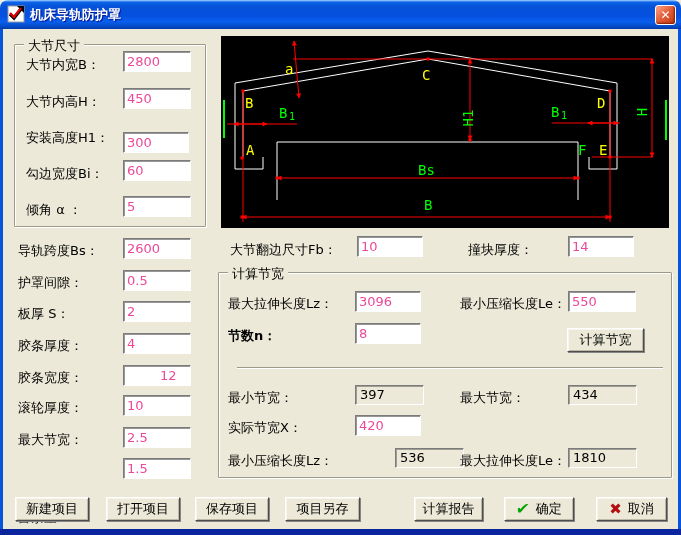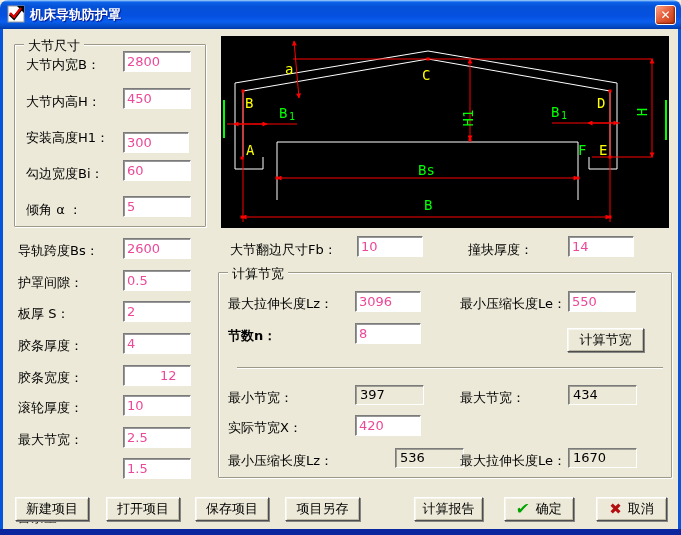--- a/index.html
+++ b/index.html
@@ -210,21 +210,21 @@
   <span class="lbl" style="left:460px; top:389px;">最大节宽：</span>
   <div class="ro" style="left:568px; top:385px; width:69px;">434</div>
 
   <span class="lbl" style="left:228px; top:419px;">实际节宽X：</span>
   <input class="tb" style="left: 355px; top: 415px; width: 66px;" value="420">
 
   <span class="lbl" style="left:228px; top:452px;">最小压缩长度Lz：</span>
   <div class="ro" style="left:355px; top:448px; width:69px;margin-left:40px;">536</div>
 
   <span class="lbl" style="left:460px; top:452px;">最大拉伸长度Le：</span>
-  <div class="ro" style="left:568px; top:448px; width:69px;">1670</div>
+  <div class="ro" style="left:568px; top:448px; width:69px;">1810</div>
 
   <button class="btn" style="left:15px; top:497px; width:74px; height:24px;">
     <span>新建项目</span>
   </button>
   <button class="btn" style="left:195px; top:497px; width:74px; height:24px;">
     <span>保存项目</span>
   </button>
   <button class="btn" style="left:106px; top:497px; width:74px; height:24px;">
     <span>打开项目</span>
   </button>

